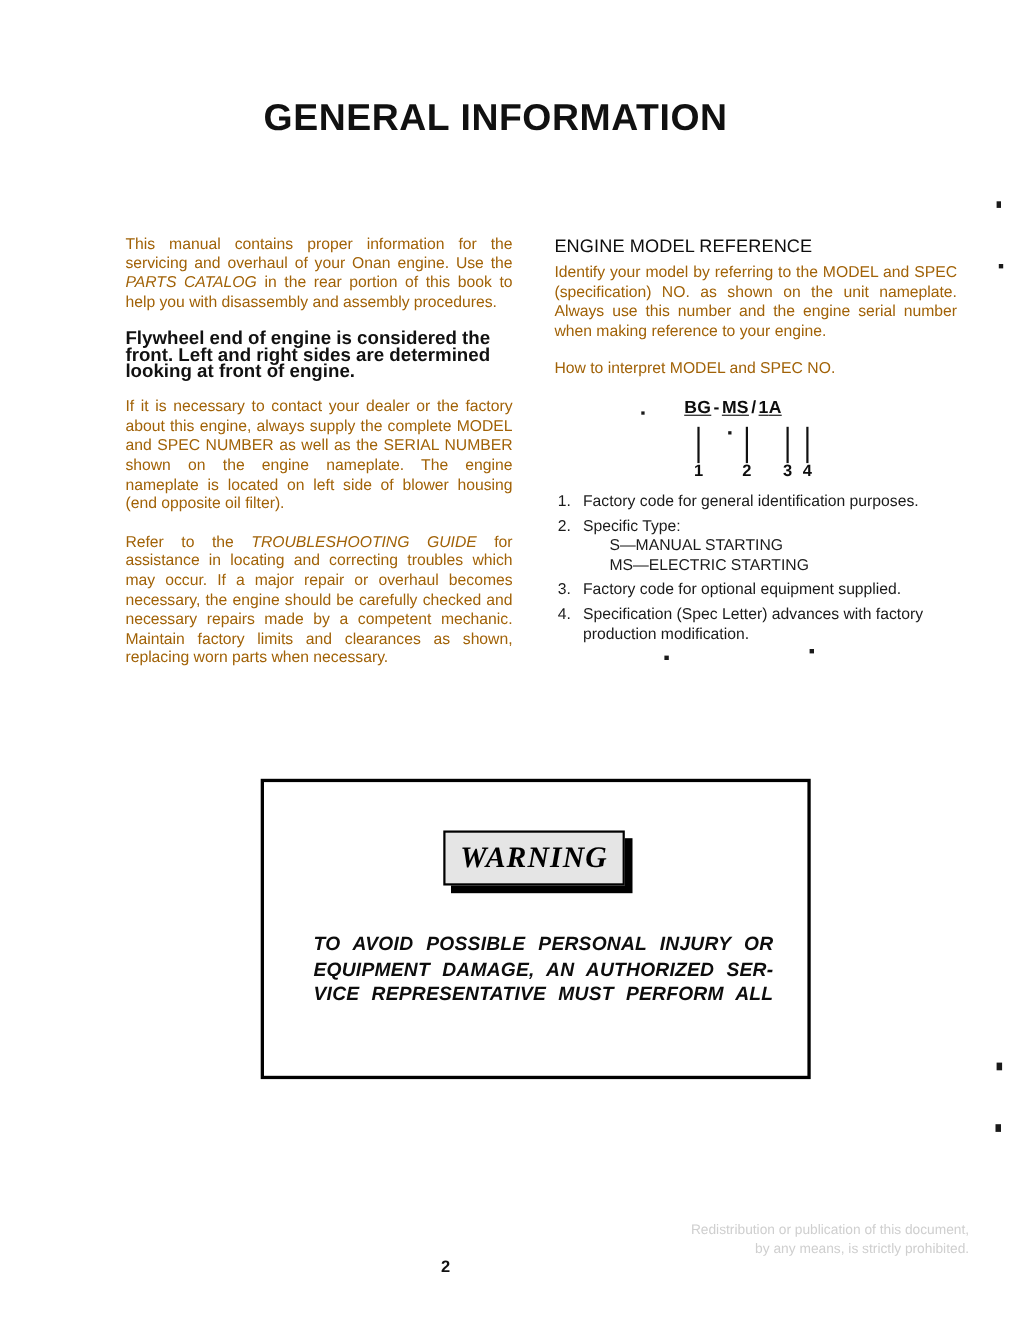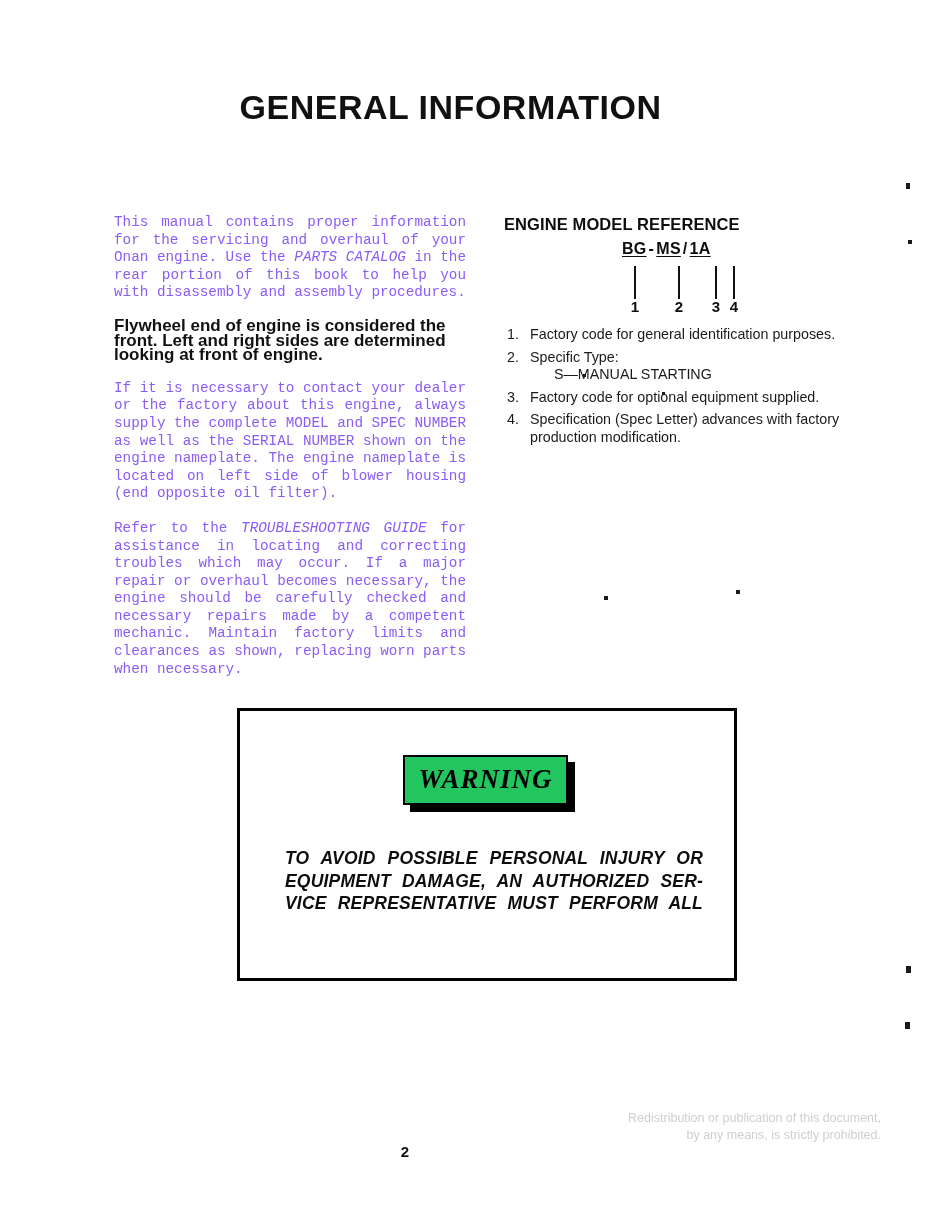--- a/index.html
+++ b/index.html
@@ -46,42 +46,41 @@
     left: 504px;
     top: 214px;
     width: 366px;
   }
 
   p.body-par {
     margin: 0 0 17px 0;
     font-size: 14.3px;
     line-height: 17.6px;
     text-align: justify;
-    color: #8b5cf6;
-    font-family: Liberation Mono, monospace;
+    color: #a16207;
   }
   p.body-par.last { margin-bottom: 0; }
   p.body-par.ragged { text-align: left; }
 
   .note-bold {
     margin: 0 0 17px 0;
     font-size: 17px;
     line-height: 14.6px;
     font-weight: bold;
     text-align: left;
     color: #111111;
   }
 
   .ital { font-style: italic; }
 
   h2.section-head {
     margin: 0 0 6px 0;
     font-size: 16.5px;
     line-height: 20px;
-    font-weight: bold;
+    font-weight: normal;
     letter-spacing: 0.1px;
     color: #0d0d0d;
   }
 
   
   .model-diagram {
     position: relative;
     height: 78px;
     margin: 6px 0 8px 0;
   }
@@ -146,21 +145,21 @@
     background: #ffffff;
     box-sizing: border-box;
   }
   .warning-label {
     position: absolute;
     left: 163px;
     top: 44px;
     width: 165px;
     height: 50px;
     border: 2.5px solid #000000;
-    background: #22c55e;
+    background: #e5e5e5;
     box-sizing: border-box;
     box-shadow: 7px 7px 0 0 #000000;
   }
   .warning-label span {
     display: block;
     text-align: center;
     font-family: "Liberation Serif", serif;
     font-style: italic;
     font-weight: bold;
     font-size: 27px;
@@ -232,21 +231,23 @@
     <p class="body-par">If it is necessary to contact your dealer or the factory about this engine, always supply the complete MODEL and SPEC NUMBER as well as the SERIAL NUMBER shown on the engine nameplate. The engine nameplate is located on left side of blower housing (end opposite oil filter).</p>
 
     <p class="body-par last"><span>Refer to the </span><span class="ital">TROUBLESHOOTING GUIDE</span><span> for assistance in locating and correcting troubles which may occur. If a major repair or overhaul becomes necessary, the engine should be carefully checked and necessary repairs made by a competent mechanic. Maintain factory limits and clearances as shown, replacing worn parts when necessary.</span></p>
 
   </div>
 
   <div class="col-right">
 
     <h2 class="section-head">ENGINE MODEL REFERENCE</h2>
 
-
+    <p class="body-par">Identify your model by referring to the MODEL and SPEC (specification) NO. as shown on the unit nameplate. Always use this number and the engine serial number when making reference to your engine.</p>
+
+    <p class="body-par ragged">How to interpret MODEL and SPEC NO.</p>
 
     <div class="model-diagram">
       <div class="mdl-row"><span class="u">BG</span><span class="sep">-</span><span class="u">MS</span><span class="sep">/</span><span class="u">1</span><span class="u">A</span></div>
 
       <div class="leader" style="left:130px;"></div>
       <div class="leader" style="left:174px;"></div>
       <div class="leader" style="left:211px;"></div>
       <div class="leader" style="left:229px;"></div>
 
       <div class="num" style="left:131px;">1</div>
@@ -257,20 +258,21 @@
 
     <ol class="spec-list">
       <li>
         <span class="marker">1.</span>
         <span>Factory code for general identification purposes.</span>
       </li>
       <li>
         <span class="marker">2.</span>
         <span>Specific Type:</span>
         <span class="sub-line">S—MANUAL STARTING</span>
+        <span class="sub-line">MS—ELECTRIC STARTING</span>
       </li>
       <li>
         <span class="marker">3.</span>
         <span>Factory code for optional equipment supplied.</span>
       </li>
       <li>
         <span class="marker">4.</span>
         <span>Specification (Spec Letter) advances with factory production modification.</span>
       </li>
     </ol>

